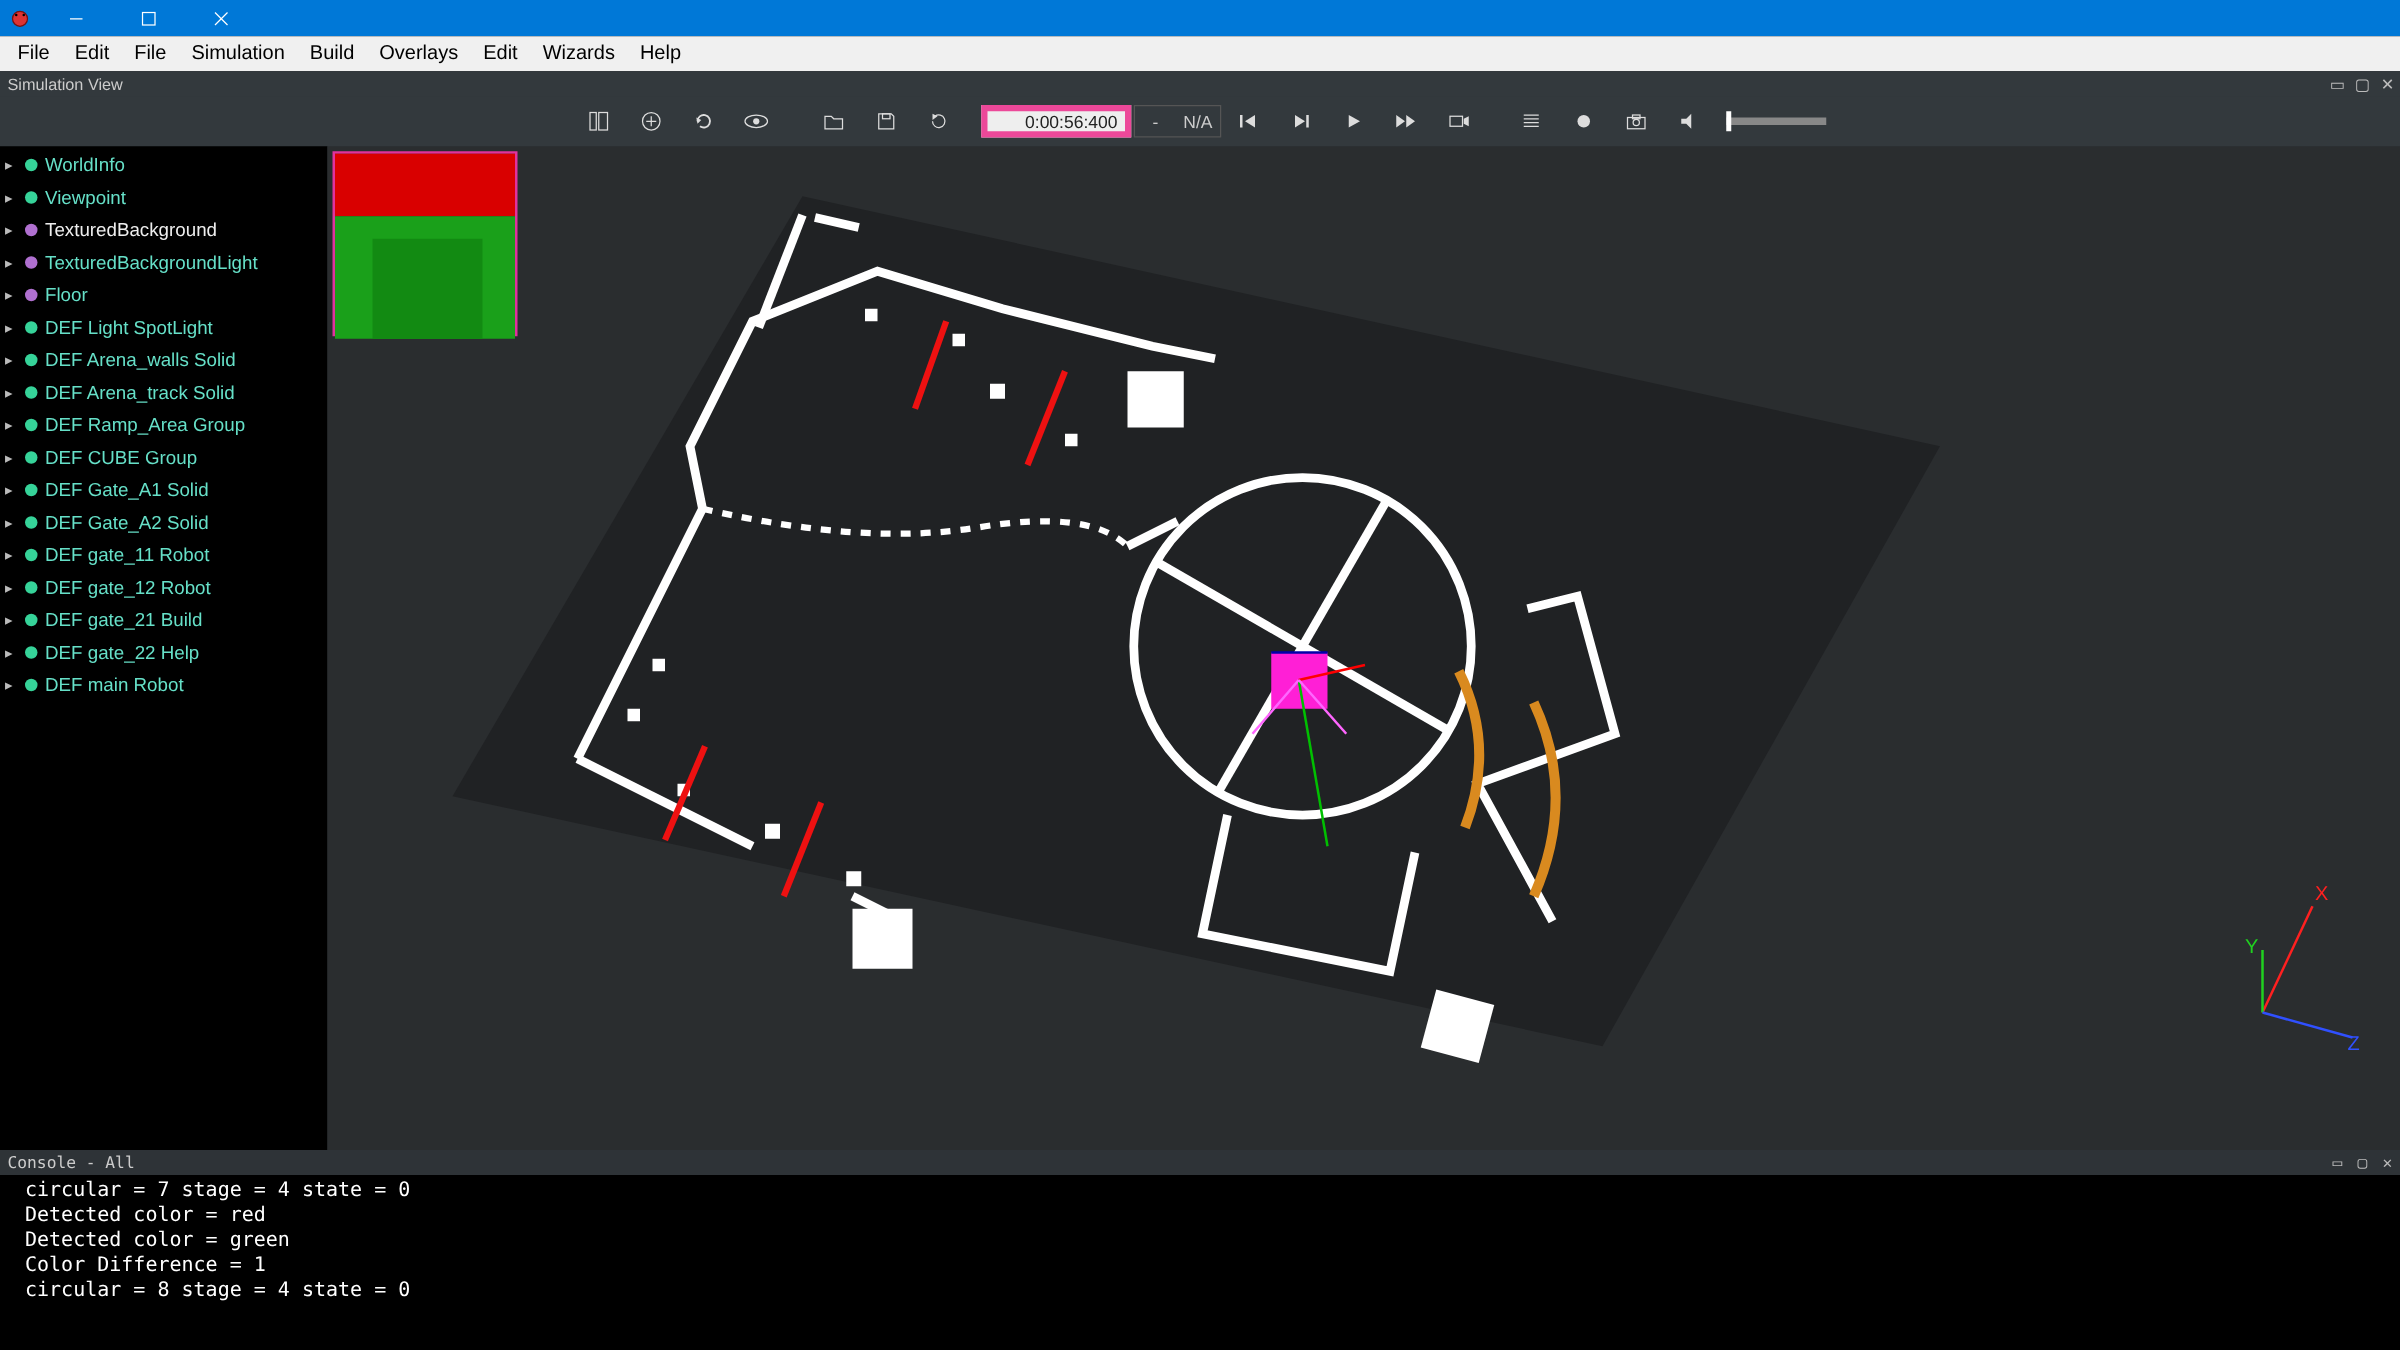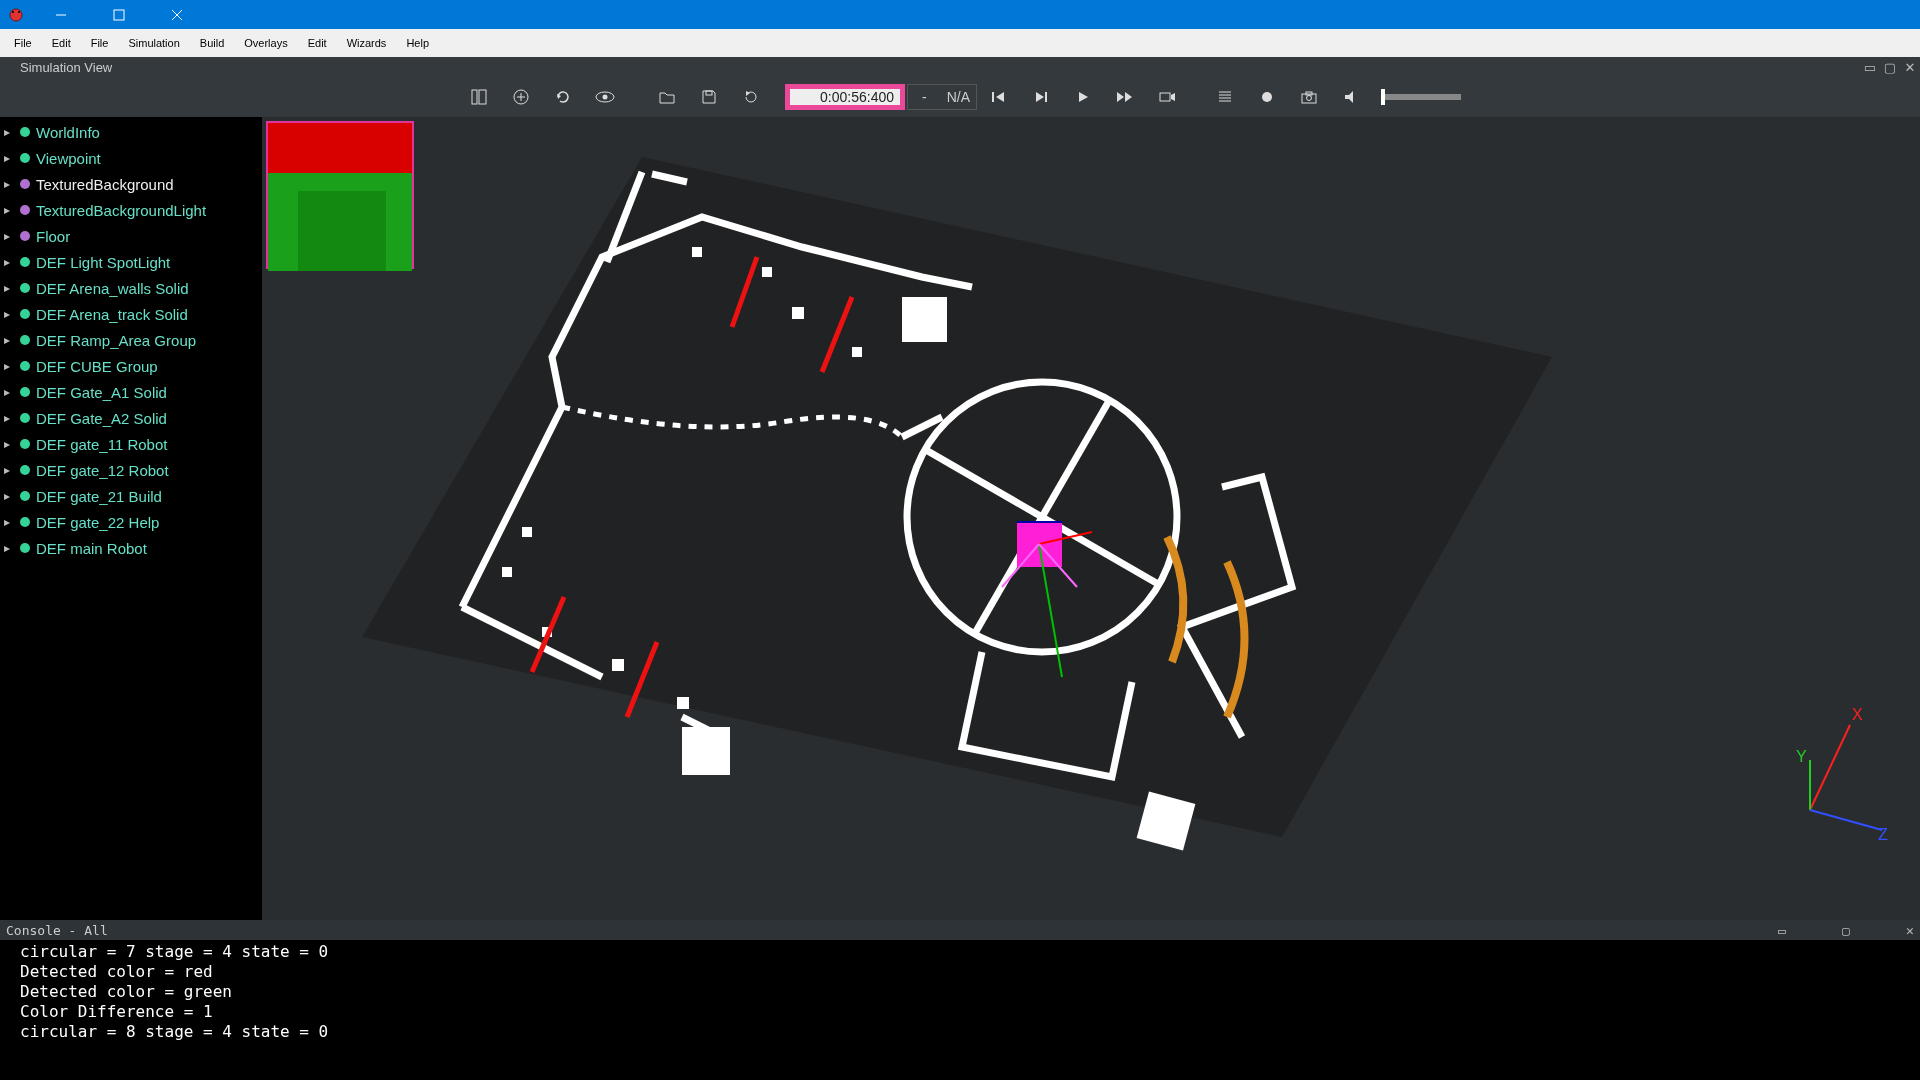--- a/index.html
+++ b/index.html
@@ -2,24 +2,24 @@
 <html><head>
 <meta charset="utf-8">
 <style>
   * { box-sizing: border-box; margin: 0; padding: 0; }
   html, body { width: 1920px; height: 1080px; overflow: hidden; font-family: "Segoe UI", Tahoma, sans-serif; background: #000; }
   .titlebar { height: 29px; background: #0078d7; color: #fff; display: flex; align-items: center; font-size: 15px; }
   .titlebar .icon { width: 20px; height: 20px; margin: 0 6px; display:flex; align-items:center; justify-content:center; }
   .titlebar .title { flex: 1; }
   .titlebar .winbtns { display:flex; }
   .titlebar .winbtn { width: 58px; height: 29px; display:flex; align-items:center; justify-content:center; color:#fff; }
-  .menubar { height: 28px; background: #f0f0f0; display:flex; align-items:center; font-size: 11px; color:#000; padding-left:4px; }
+  .menubar { height: 28px; background: #f0f0f0; display:flex; align-items:center; font-size: 16px; color:#000; padding-left:4px; }
   .menubar .item { padding: 2px 10px; }
   .app-body { height: 1023px; background: #33393d; display:flex; flex-direction:column; }
-  .simview-hdr { height: 20px; background: #33393d; color:#ccc; font-size: 13px; padding-left:6px; display:flex; align-items:center;margin-left:14px; }
+  .simview-hdr { height: 20px; background: #33393d; color:#ccc; font-size: 13px; padding-left:6px; display:flex; align-items:center; }
   .simview-hdr .spacer { flex:1; }
   .simview-hdr .hbtn { width:20px; text-align:center; color:#bbb; }
   .toolbar { height: 40px; background: #33393d; display:flex; align-items:center; justify-content:center; gap:2px; }
   .tbtn { width:40px; height:32px; display:flex; align-items:center; justify-content:center; color:#dfe3e6; }
   .timebox { width:120px; height:26px; background:#eee; border:5px solid #ec4899; display:flex; align-items:center; justify-content:flex-end; font-size:14px; color:#222; padding-right:6px; }
   .speedbox { width:70px; height:26px; border:1px solid #555; display:flex; align-items:center; justify-content:flex-end; font-size:14px; color:#ccc; padding-right:6px; background:#33393d; }
   .speed-slider { width:80px; height:6px; background:#888; position:relative; margin-left:8px; }
   .speed-slider .thumb { position:absolute; left:0; top:-5px; width:4px; height:16px; background:#fff; }
   .main-area { flex:1; display:flex; background:#33393d; min-height:0; }
   .scenetree { width:262px; background:#000; color:#6fe; font-size:15px; overflow:hidden; padding-top:2px; }
@@ -28,21 +28,21 @@
   .scenetree .dot { width:10px; height:10px; border-radius:50%; }
   .scenetree .lbl-teal { color:#66e0c8; }
   .scenetree .lbl-white { color:#eee; }
   .viewport { flex:1; position:relative; background:#2a2d2f; overflow:hidden; }
   .viewport svg.scene { position:absolute; left:0; top:0; }
   .cam-inset { position:absolute; left:4px; top:4px; width:148px; height:148px; border:2px solid #e1329d; }
   .cam-inset .top { height:50px; background:#d90000; }
   .cam-inset .bot { height:98px; background:#1aa01a; position:relative; }
   .cam-inset .shape { position:absolute; left:30px; top:18px; width:88px; height:80px; background:#128a12; }
   .console-panel { height:160px; background:#000; color:#fff; font-family: Consolas, monospace; font-size:16px; }
-  .console-hdr { height:20px; background:#2e3337; color:#ccc; font-size:13px; padding-left:6px; display:flex; align-items:center;gap:44px; }
+  .console-hdr { height:20px; background:#2e3337; color:#ccc; font-size:13px; padding-left:6px; display:flex; align-items:center; }
   .console-hdr .spacer{flex:1;}
   .console-hdr .hbtn { width:20px; text-align:center; color:#bbb; }
   .console-body { padding:2px 20px; white-space:pre; line-height:20px; }
   .axis-gizmo { position:absolute; right:30px; bottom:80px; width:120px; height:140px; }
 </style>
 </head>
 <body>
 
 <div class="titlebar">
   <span class="icon">

